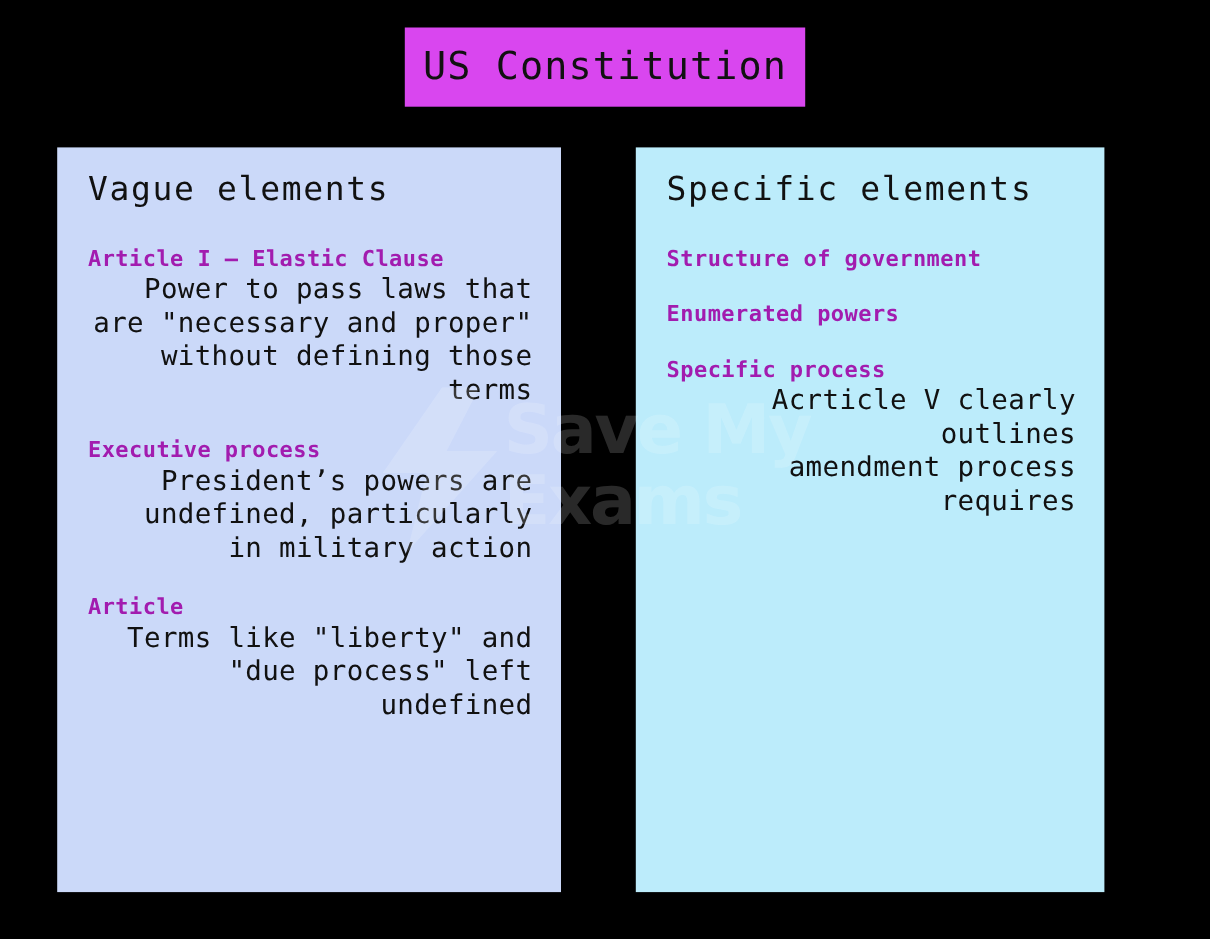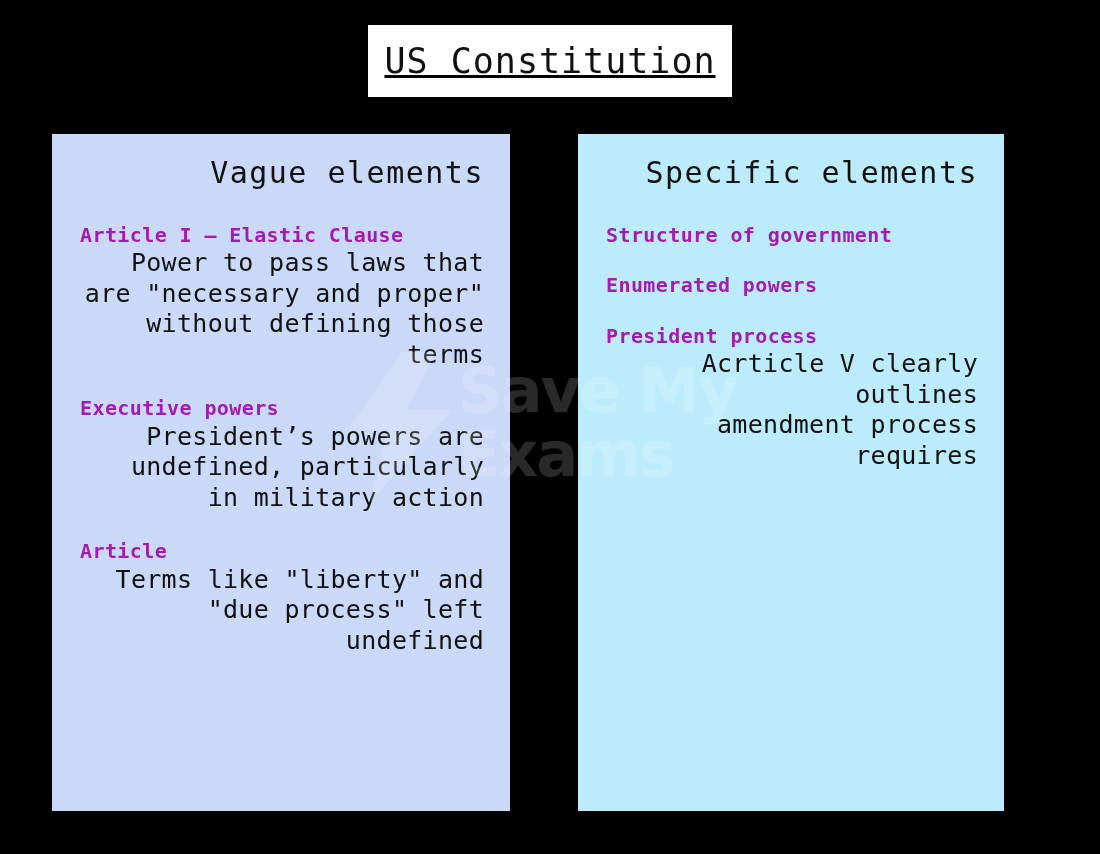--- a/index.html
+++ b/index.html
@@ -15,25 +15,24 @@
     font-family: "DejaVu Sans Mono", monospace;
   }
 
   
   #title-box {
     position: absolute;
     left: 368px;
     top: 25px;
     width: 364px;
     height: 72px;
-    background: #ffffff;
+    background: #d946ef;
     display: flex;
     align-items: center;
     justify-content: center;
-    text-decoration: underline;
   }
   #title-text {
     font-size: 35px;
     color: #111111;
     letter-spacing: 1px;
     line-height: 1;
     white-space: nowrap;
   }
 
   
@@ -49,21 +48,21 @@
     left: 52px;
     width: 458px;
     background: #cbd9f9;
   }
   #panel-specific {
     left: 578px;
     width: 426px;
     background: #bcecfb;
   }
   .panel-title {
-    text-align: right;
+    text-align: left;
     font-size: 30px;
     color: #111111;
     letter-spacing: 1.5px;
     margin: 0 0 34px 0;
     line-height: 1.1;
   }
   .section {
     margin-bottom: 26px;
   }
   .section:last-child { margin-bottom: 0; }
@@ -128,21 +127,21 @@
 
   <div class="section">
     <p class="section-heading">Article I – Elastic Clause</p>
     <p class="section-body">Power to pass laws that
 are "necessary and proper"
 without defining those
 terms</p>
   </div>
 
   <div class="section">
-    <p class="section-heading">Executive powers</p>
+    <p class="section-heading">Executive process</p>
     <p class="section-body">President’s powers are
 undefined, particularly
 in military action</p>
   </div>
 
   <div class="section">
     <p class="section-heading">Article</p>
     <p class="section-body">Terms like "liberty" and
 "due process" left
 undefined</p>
@@ -154,21 +153,21 @@
 
   <div class="section">
     <p class="section-heading">Structure of government</p>
   </div>
 
   <div class="section">
     <p class="section-heading">Enumerated powers</p>
   </div>
 
   <div class="section">
-    <p class="section-heading">President process</p>
+    <p class="section-heading">Specific process</p>
     <p class="section-body">Acrticle V clearly outlines
 amendment process requires</p>
   </div>
 </div>
 
 <div id="watermark">
   <div id="wm-bolt">
     <svg width="120" height="150" viewBox="0 0 120 150" xmlns="http://www.w3.org/2000/svg">
       <polygon points="62,0 8,78 48,78 30,150 112,58 66,58 96,0" fill="#ffffff"></polygon>
     </svg>

